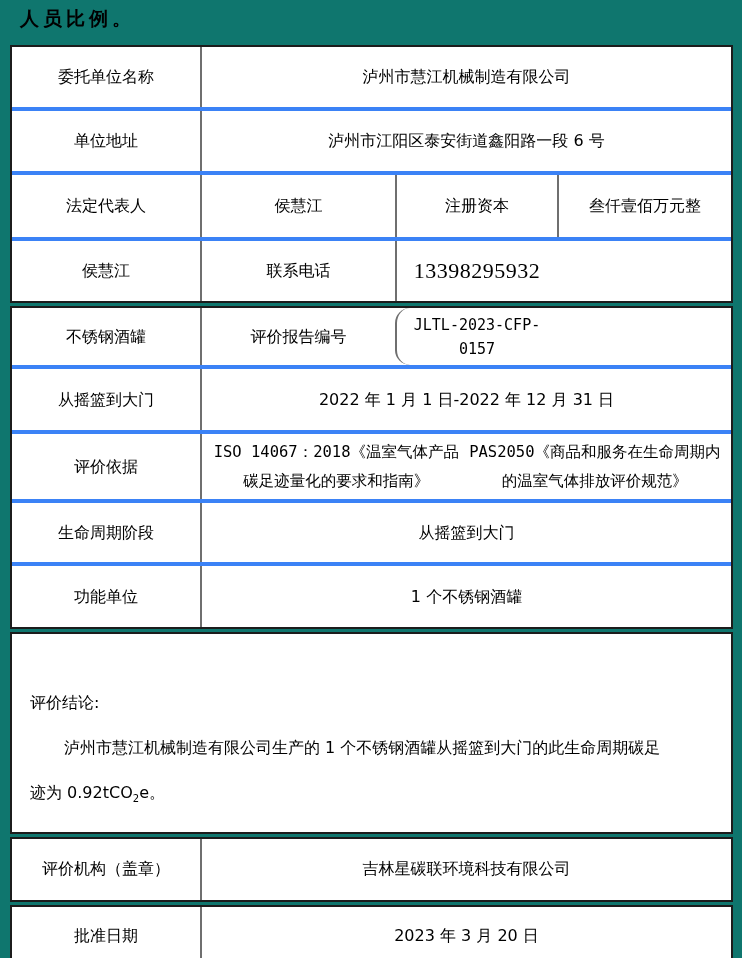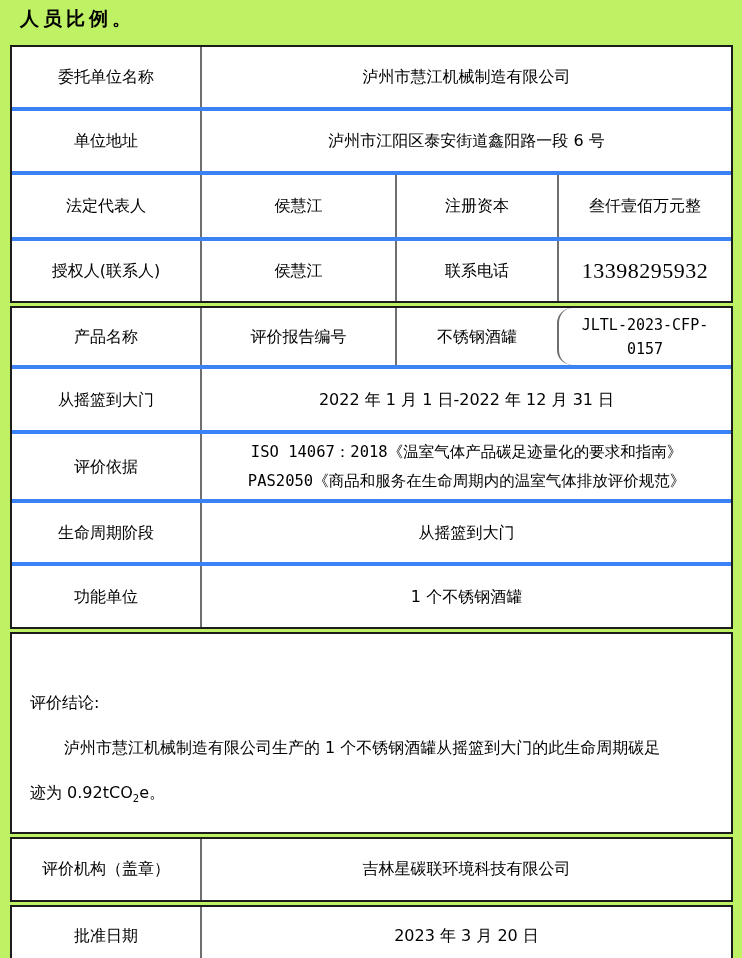--- a/index.html
+++ b/index.html
@@ -6,21 +6,21 @@
     margin: 0;
     padding: 0;
     background: #ffffff;
     color: #000000;
     font-family: "DejaVu Sans", "Liberation Sans", sans-serif;
   }
   .page {
     position: relative;
     width: 742px;
     height: 958px;
-    background: #bef264;
+    background: #0f766e;
     overflow: hidden;
   }
   .lead-text {
     position: absolute;
     left: 20px;
     top: 6px;
     font-size: 19px;
     font-weight: bold;
     letter-spacing: 4px;
   }
@@ -68,21 +68,21 @@
     font-family: "Liberation Serif", serif;
     font-size: 22px;
     letter-spacing: 0.5px;
   }
   .mono-code {
     font-family: "DejaVu Sans Mono", "Liberation Mono", monospace;
     font-size: 15px;
     border-radius: 15px;
   }
   .basis-lines {
-    flex-direction: column;
+    flex-direction: row;
     justify-content: center;
     font-size: 15.5px;
     line-height: 1.85;
     font-family: "DejaVu Sans Mono", "DejaVu Sans", sans-serif;
   }
   .conclusion-box {
     min-height: 187px;
     padding: 46px 16px 10px 18px;
     box-sizing: border-box;
     text-align: left;
@@ -113,32 +113,30 @@
         <div class="cell h-std">单位地址</div>
         <div class="cell h-std">泸州市江阳区泰安街道鑫阳路一段 6 号</div>
       </div>
       <div class="row cols-4">
         <div class="cell h-r3">法定代表人</div>
         <div class="cell h-r3">侯慧江</div>
         <div class="cell h-r3">注册资本</div>
         <div class="cell h-r3">叁仟壹佰万元整</div>
       </div>
       <div class="row cols-4">
-        <div class="cell h-std">授权人(联系人)</div>
         <div class="cell h-std">侯慧江</div>
         <div class="cell h-std">联系电话</div>
         <div class="cell h-std serif-num">13398295932</div>
       </div>
     </div>
 
     <div class="section">
       <div class="row cols-4">
-        <div class="cell h-r5">产品名称</div>
+        <div class="cell h-r5">不锈钢酒罐</div>
         <div class="cell h-r5">评价报告编号</div>
-        <div class="cell h-r5">不锈钢酒罐</div>
         <div class="cell h-r5 mono-code">JLTL-2023-CFP-0157</div>
       </div>
       <div class="row cols-2">
         <div class="cell h-r6">从摇篮到大门</div>
         <div class="cell h-r6">2022 年 1 月 1 日-2022 年 12 月 31 日</div>
       </div>
       <div class="row cols-2">
         <div class="cell h-r7">评价依据</div>
         <div class="cell h-r7 basis-lines">
           <div>ISO 14067：2018《温室气体产品碳足迹量化的要求和指南》</div>

